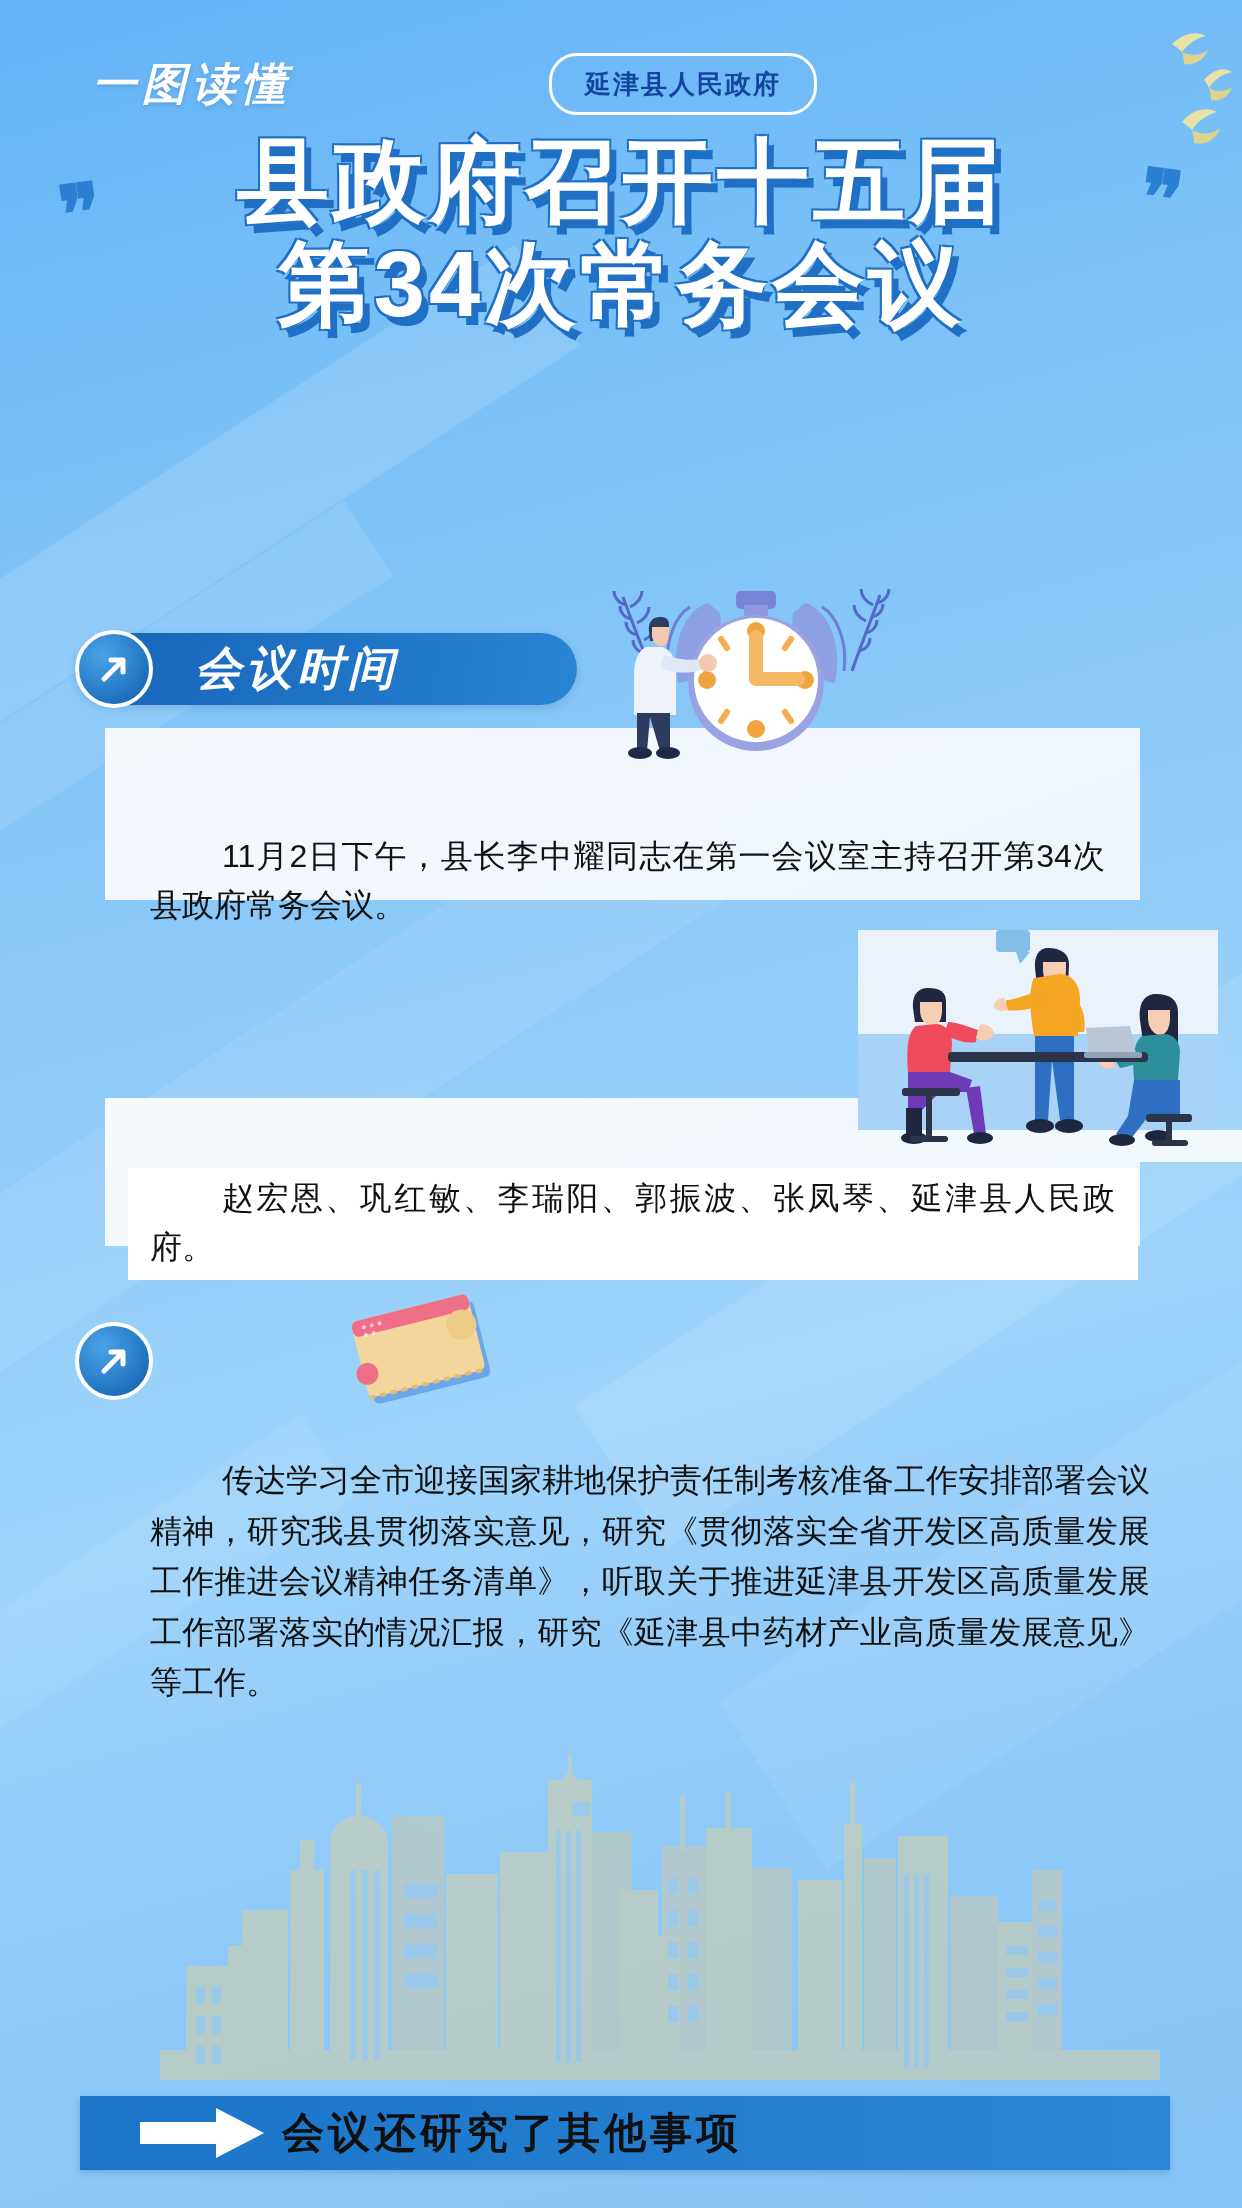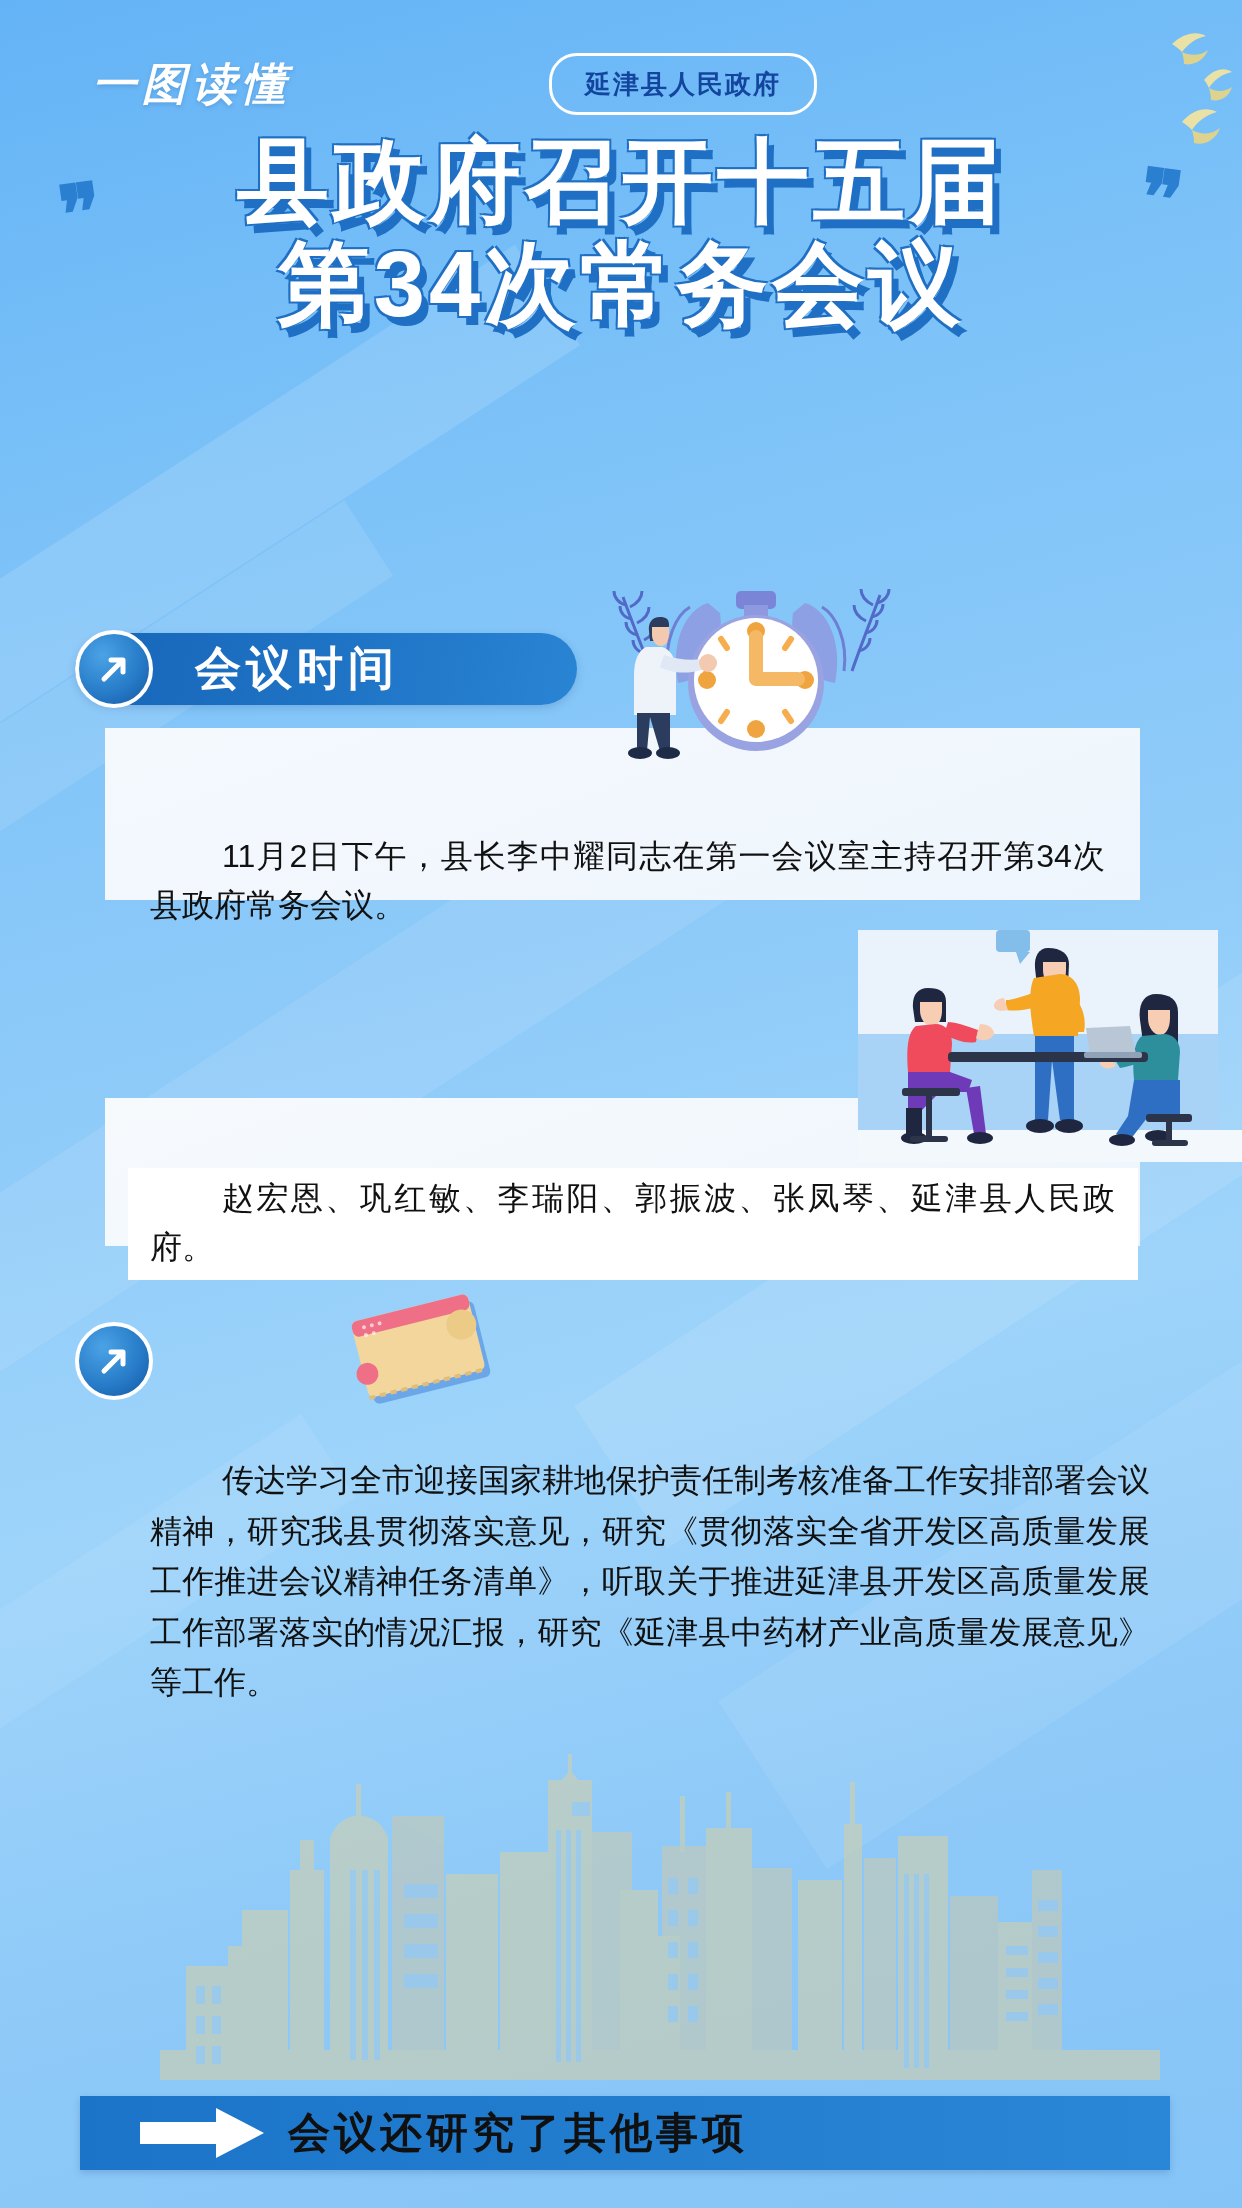--- a/index.html
+++ b/index.html
@@ -53,21 +53,21 @@
   }
   .quote{
     position:absolute;font-size:78px;font-weight:bold;color:#2a7fd0;
     font-family:"Liberation Serif","DejaVu Serif",serif;
     transform:rotate(-8deg);
   }
   .q-left{left:60px;top:38px;}
   .q-right{right:60px;top:24px;transform:rotate(8deg);}
 
   
-  .sec{position:absolute;display:flex;align-items:center;height:82px;z-index:6;}
+  .sec{position:absolute;display:flex;align-items:center;height:82px;z-index:6;font-style:italic;}
   .pill{
     height:72px;min-width:340px;border-radius:36px;
     background:linear-gradient(100deg,#1765b8 0%,#1f74c6 55%,#2a84d4 100%);
     display:flex;align-items:center;padding-left:120px;padding-right:50px;
     box-shadow:0 3px 8px rgba(20,60,120,.18);
   }
   .pill span{font-size:46px;font-weight:bold;color:#ffffff;letter-spacing:5px;}
   .arrow-badge{
     position:absolute;left:0;top:2px;width:78px;height:78px;border-radius:50%;
     background:radial-gradient(circle at 34% 30%,#4ba3e6 0%,#2579c6 60%,#14569f 100%);
@@ -97,21 +97,21 @@
 
   
   .footer{
     position:absolute;left:80px;bottom:38px;width:1090px;height:74px;
     background:linear-gradient(90deg,#1b74c8 0%,#2a86d6 100%);
     display:flex;align-items:center;z-index:8;
     box-shadow:0 3px 7px rgba(20,60,120,.2);
   }
   .footer .fa{margin-left:58px;}
   .footer span{
-    font-size:42px;font-weight:bold;color:#101010;letter-spacing:4px;margin-left:22px;
+    font-size:42px;font-weight:bold;color:#101010;letter-spacing:4px;margin-left:16px;
   }
 </style>
 </head>
 <body>
 
 <div class="poster">
 
   <div class="streak s1"></div>
   <div class="streak s2"></div>
   <div class="streak s3"></div>

